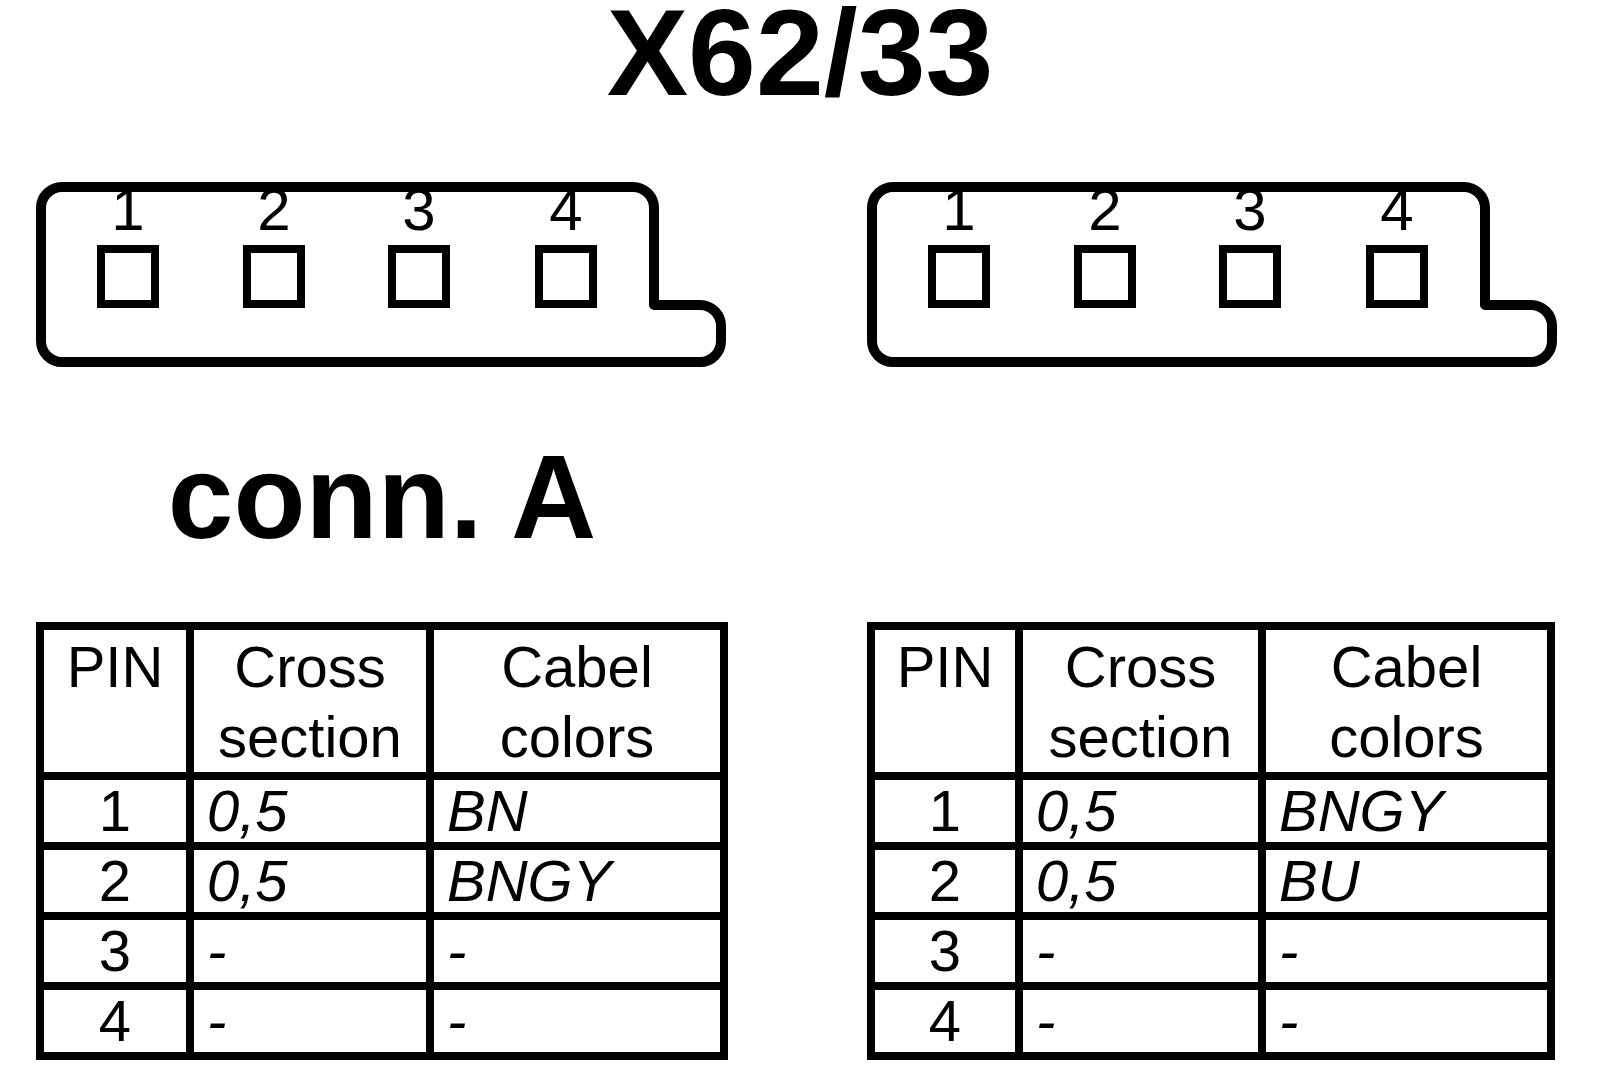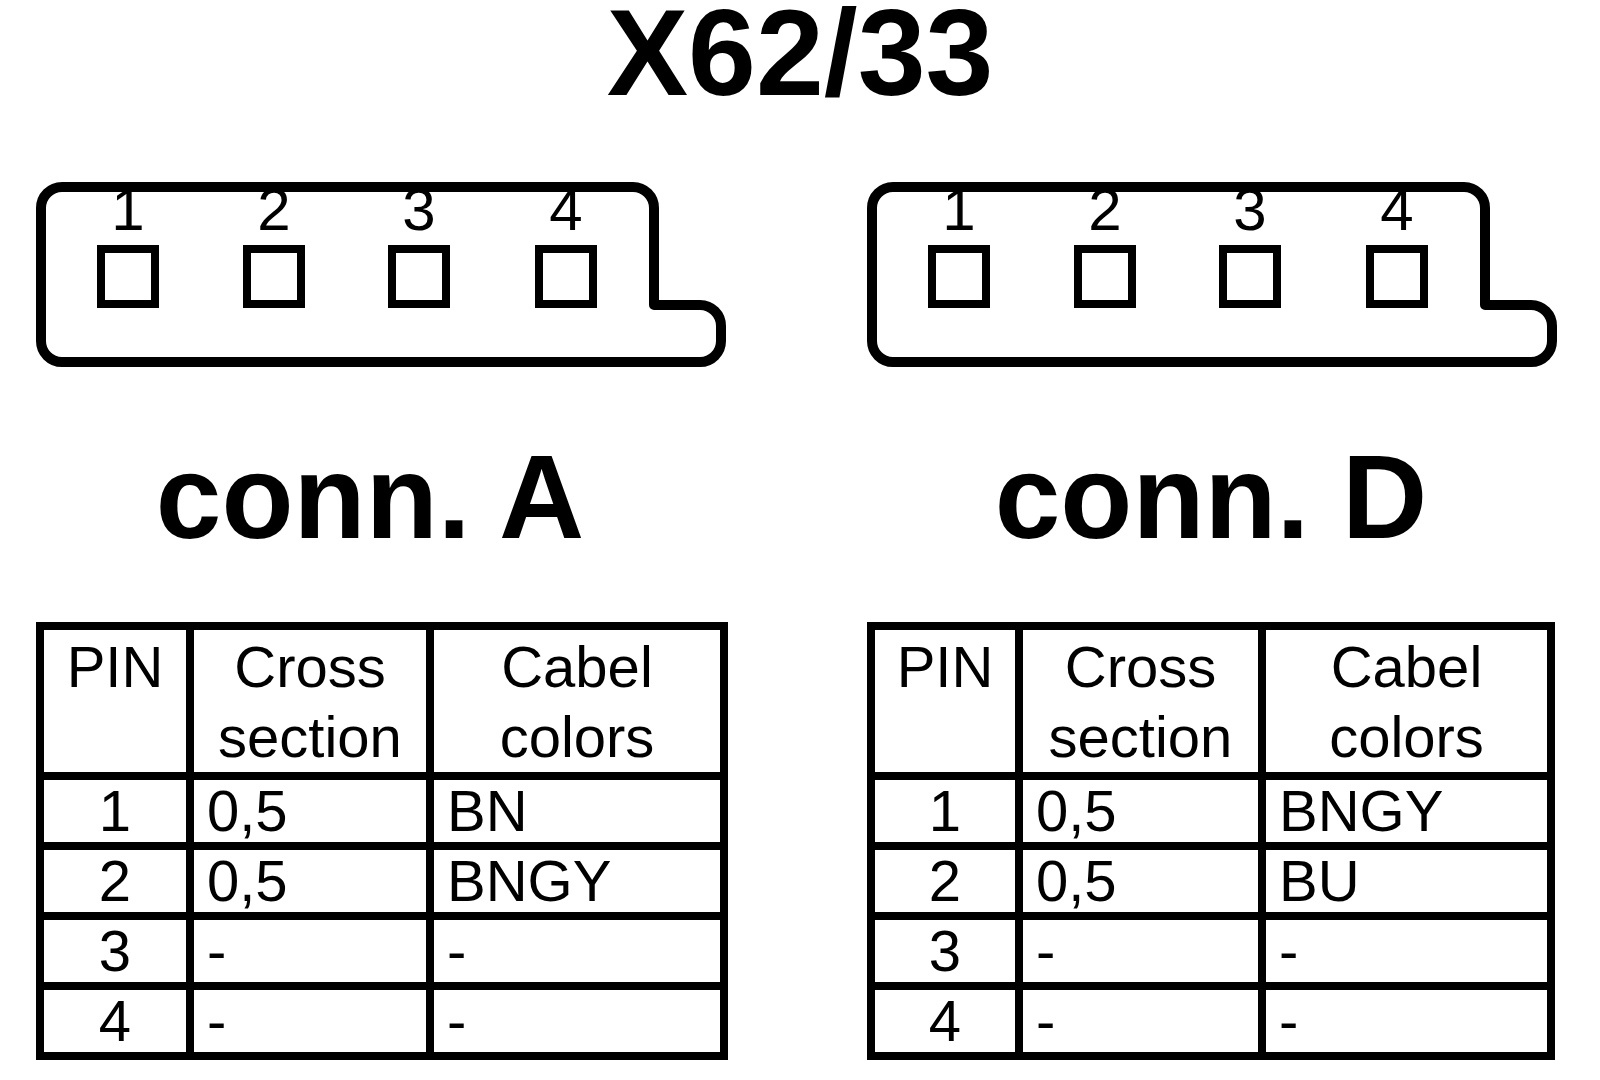--- a/index.html
+++ b/index.html
@@ -76,21 +76,21 @@
   
   .conn-label {
     position: absolute;
     top: 438px;
     text-align: center;
     font-size: 118px;
     font-weight: bold;
     line-height: 1.0;
     white-space: nowrap;
   }
-  .conn-label.left  { left: 24px;  width: 692px; }
+  .conn-label.left  { left: 36px;  width: 692px; }
   .conn-label.right { left: 867px; width: 688px; }
 
   
   table.pin-table {
     position: absolute;
     top: 622px;
     border-collapse: collapse;
     border: 6px solid #d946ef;
     table-layout: fixed;
     background: #ffffff;
@@ -109,21 +109,21 @@
     vertical-align: top;
     text-align: center;
     line-height: 70px;
     padding: 2px 4px 0 4px;
   }
   .pin-table tr.data-row td {
     height: 60px;
     vertical-align: middle;
   }
   .pin-table td.cell-pin   { text-align: center; }
-  .pin-table td.cell-left  { text-align: left; padding-left: 13px; }
+  .pin-table td.cell-left  { text-align: left; padding-left: 13px; font-style: italic; }
 </style>
 </head>
 <body>
 
 <div class="stage">
 
   <div class="page-title">X62/33</div>
 
   <div class="connector left">
     <svg class="connector-outline" viewBox="0 0 690 185" xmlns="http://www.w3.org/2000/svg">
@@ -163,21 +163,20 @@
       <span class="pin-num">3</span>
       <div class="pin-square"></div>
     </div>
     <div class="pin pin-pos-4">
       <span class="pin-num">4</span>
       <div class="pin-square"></div>
     </div>
   </div>
 
   <div class="conn-label left">conn. A</div>
-  <div class="conn-label right">conn. D</div>
 
   <table class="pin-table left">
     <colgroup>
       <col style="width:150px">
         <col style="width:240px">
         <col>
     </colgroup>
     <tbody>
       <tr class="header-row">
         <td class="th-cell">PIN</td>

